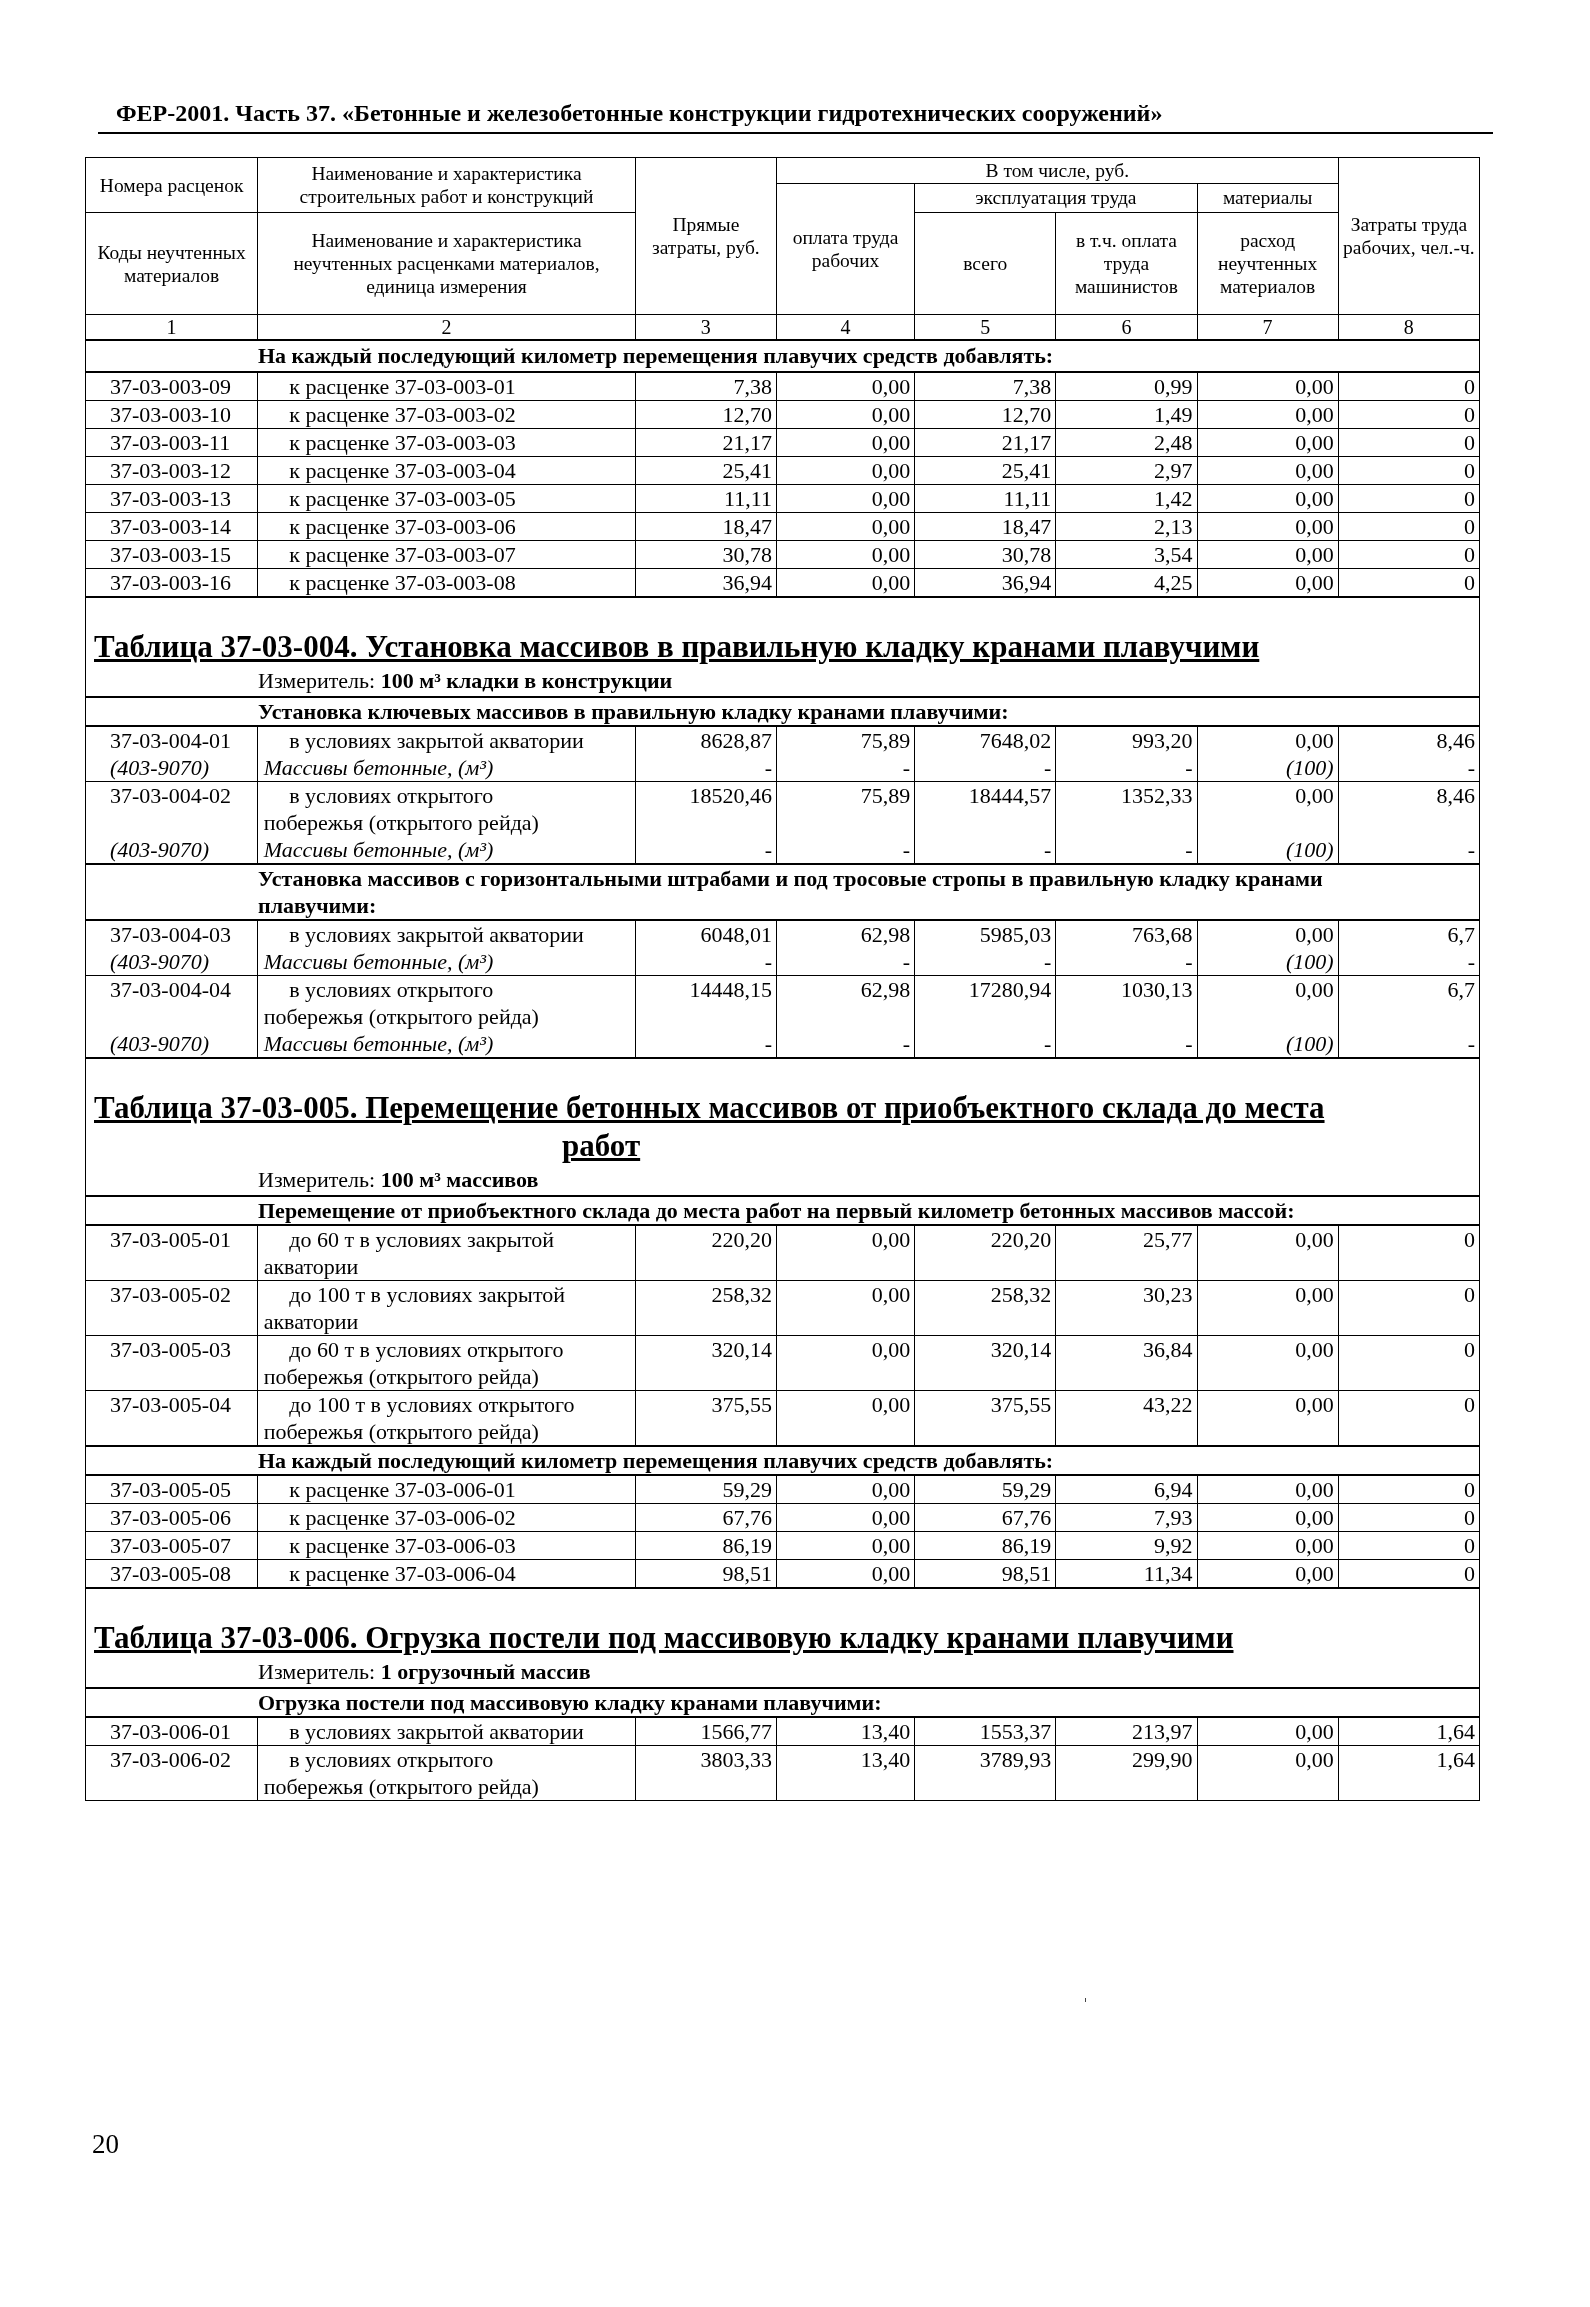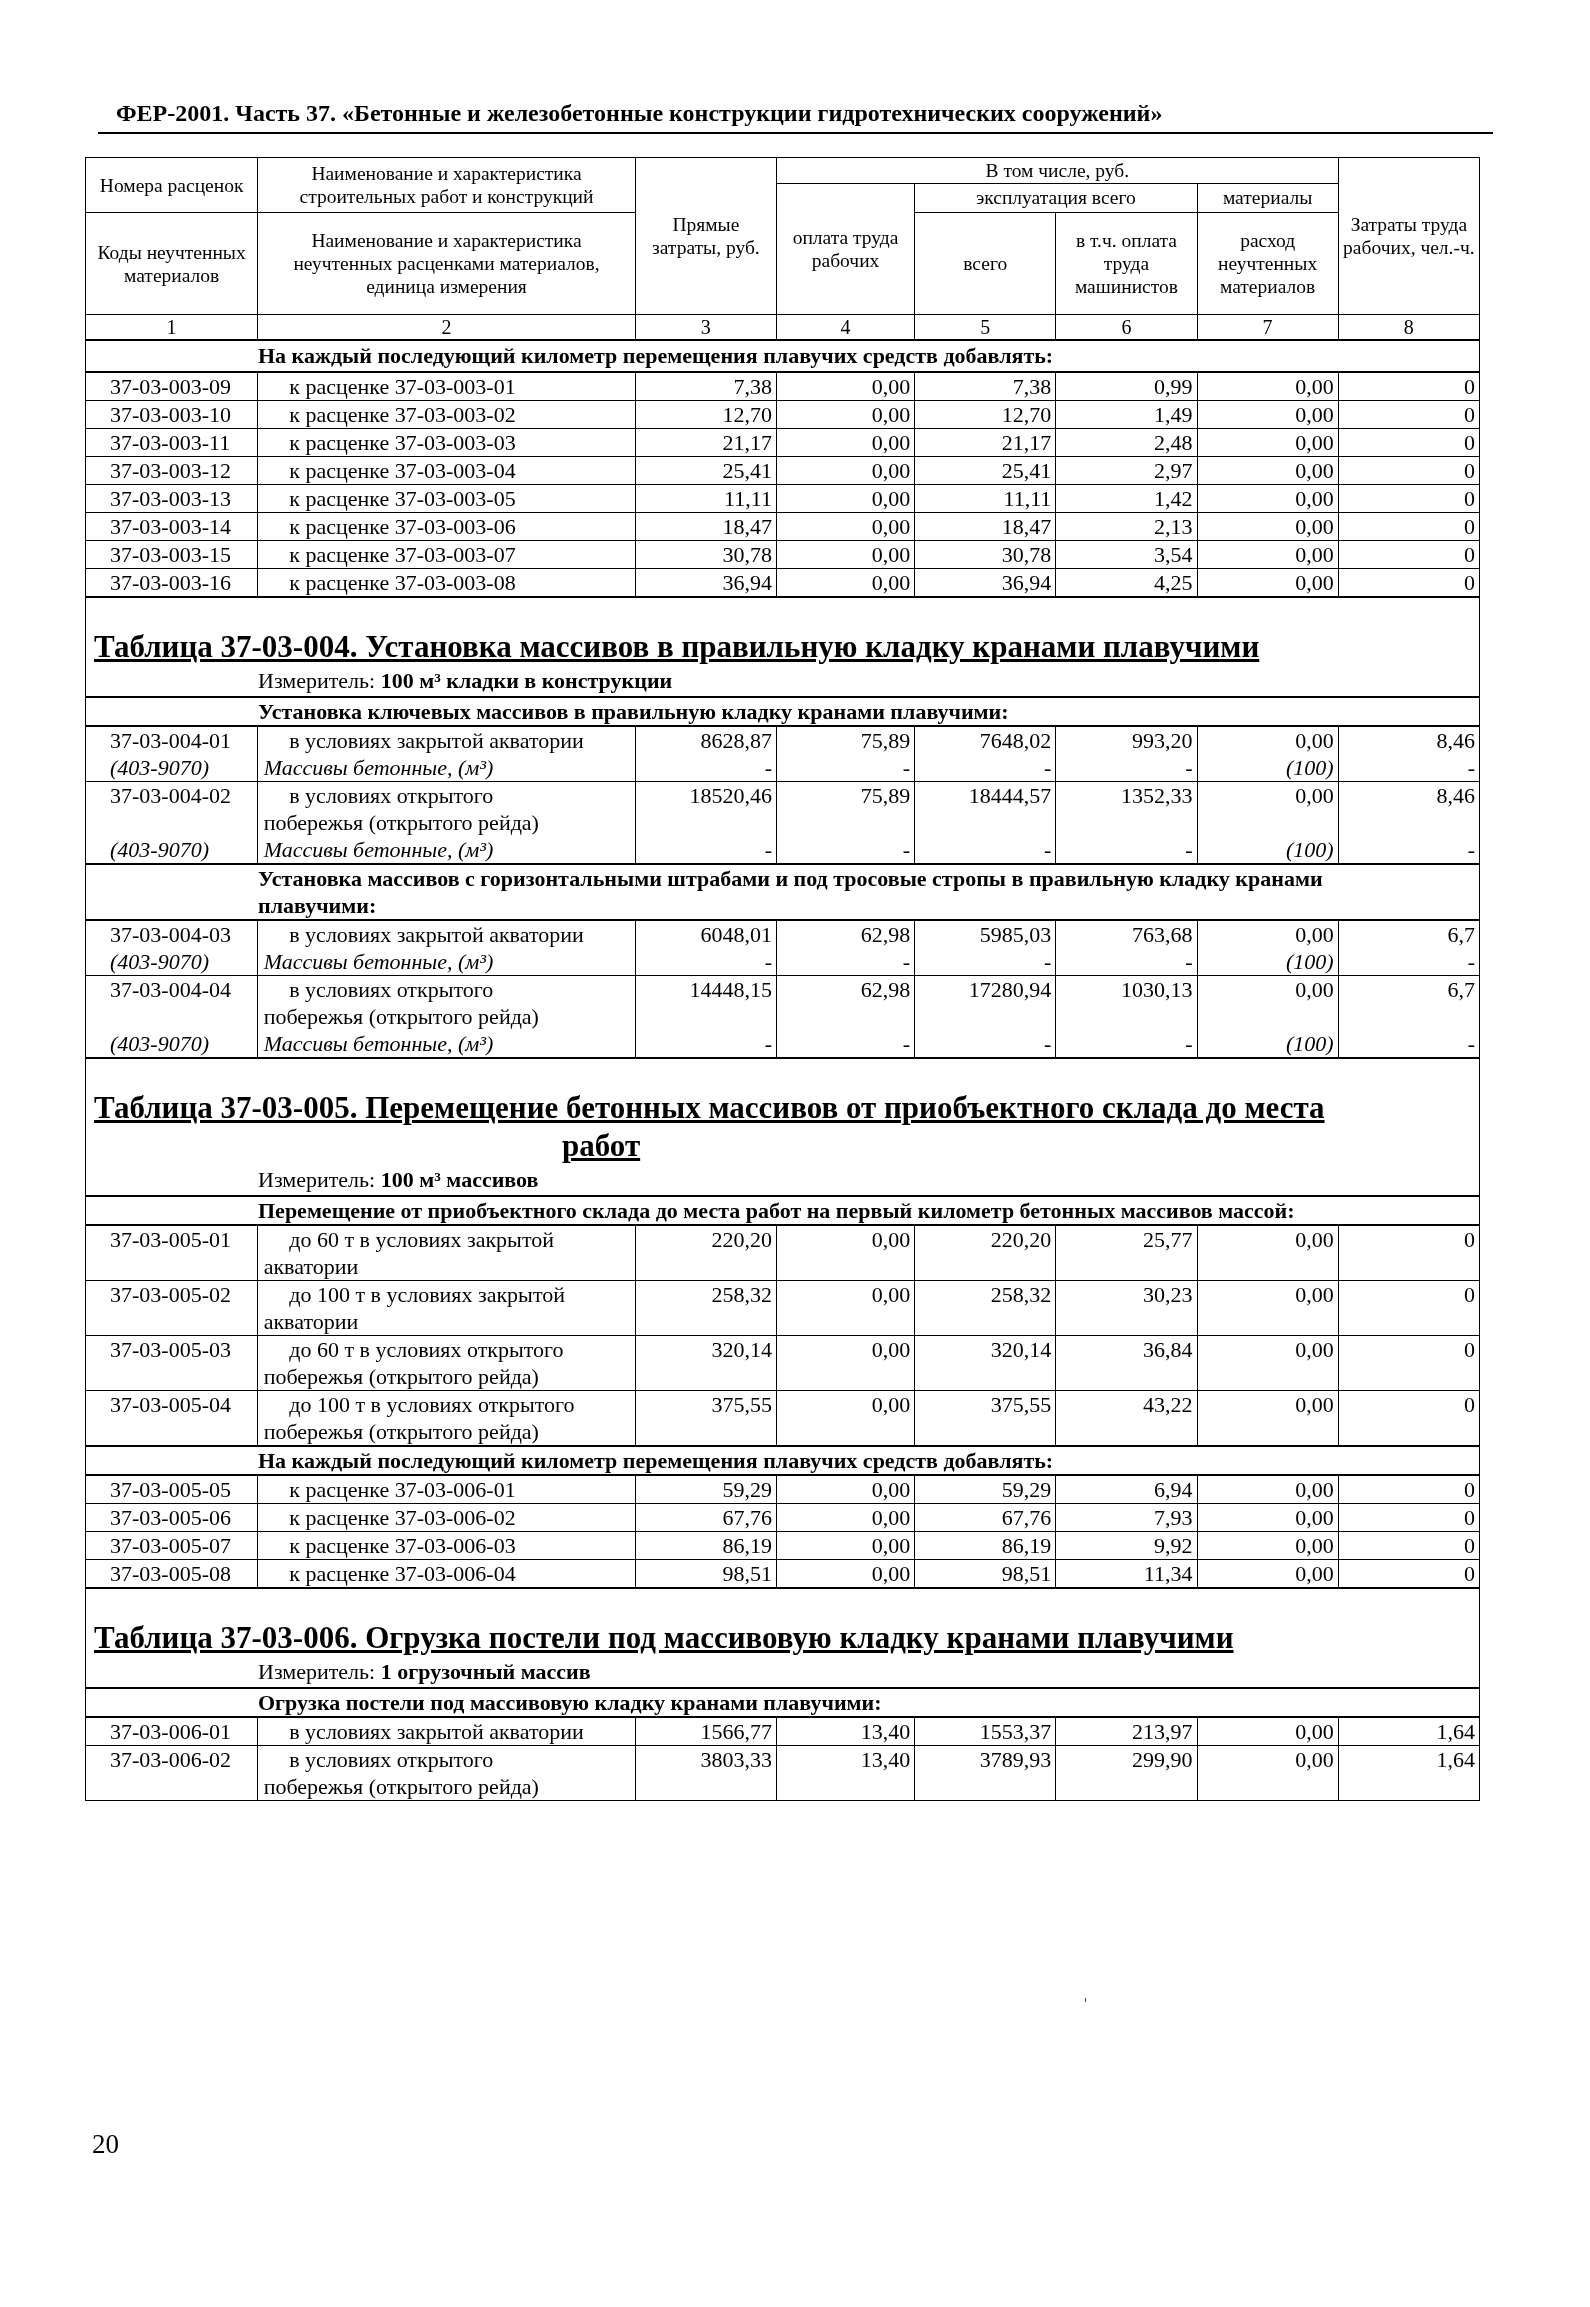--- a/index.html
+++ b/index.html
@@ -50,21 +50,21 @@
   <tbody>
         <tr style="height:25.6px">
     <th rowspan="2" style="height:54px">Номера расценок</th>
     <th rowspan="2">Наименование и характеристика строительных работ и конструкций</th>
     <th rowspan="4">Прямые затраты, руб.</th>
     <th colspan="4">В том числе, руб.</th>
     <th rowspan="4">Затраты труда рабочих, чел.-ч.</th>
   </tr>
   <tr style="height:28px">
     <th rowspan="3">оплата труда рабочих</th>
-    <th colspan="2">эксплуатация всего</th>
+    <th colspan="2">эксплуатация труда</th>
     <th>материалы</th>
   </tr>
   <tr>
     <th rowspan="2" style="height:101px">Коды неучтенных материалов</th>
     <th rowspan="2">Наименование и характеристика неучтенных расценками материалов, единица измерения</th>
     <th rowspan="2">всего</th>
     <th rowspan="2">в т.ч. оплата труда машинистов</th>
     <th rowspan="2">расход неучтенных материалов</th>
   </tr>
   <tr></tr>

